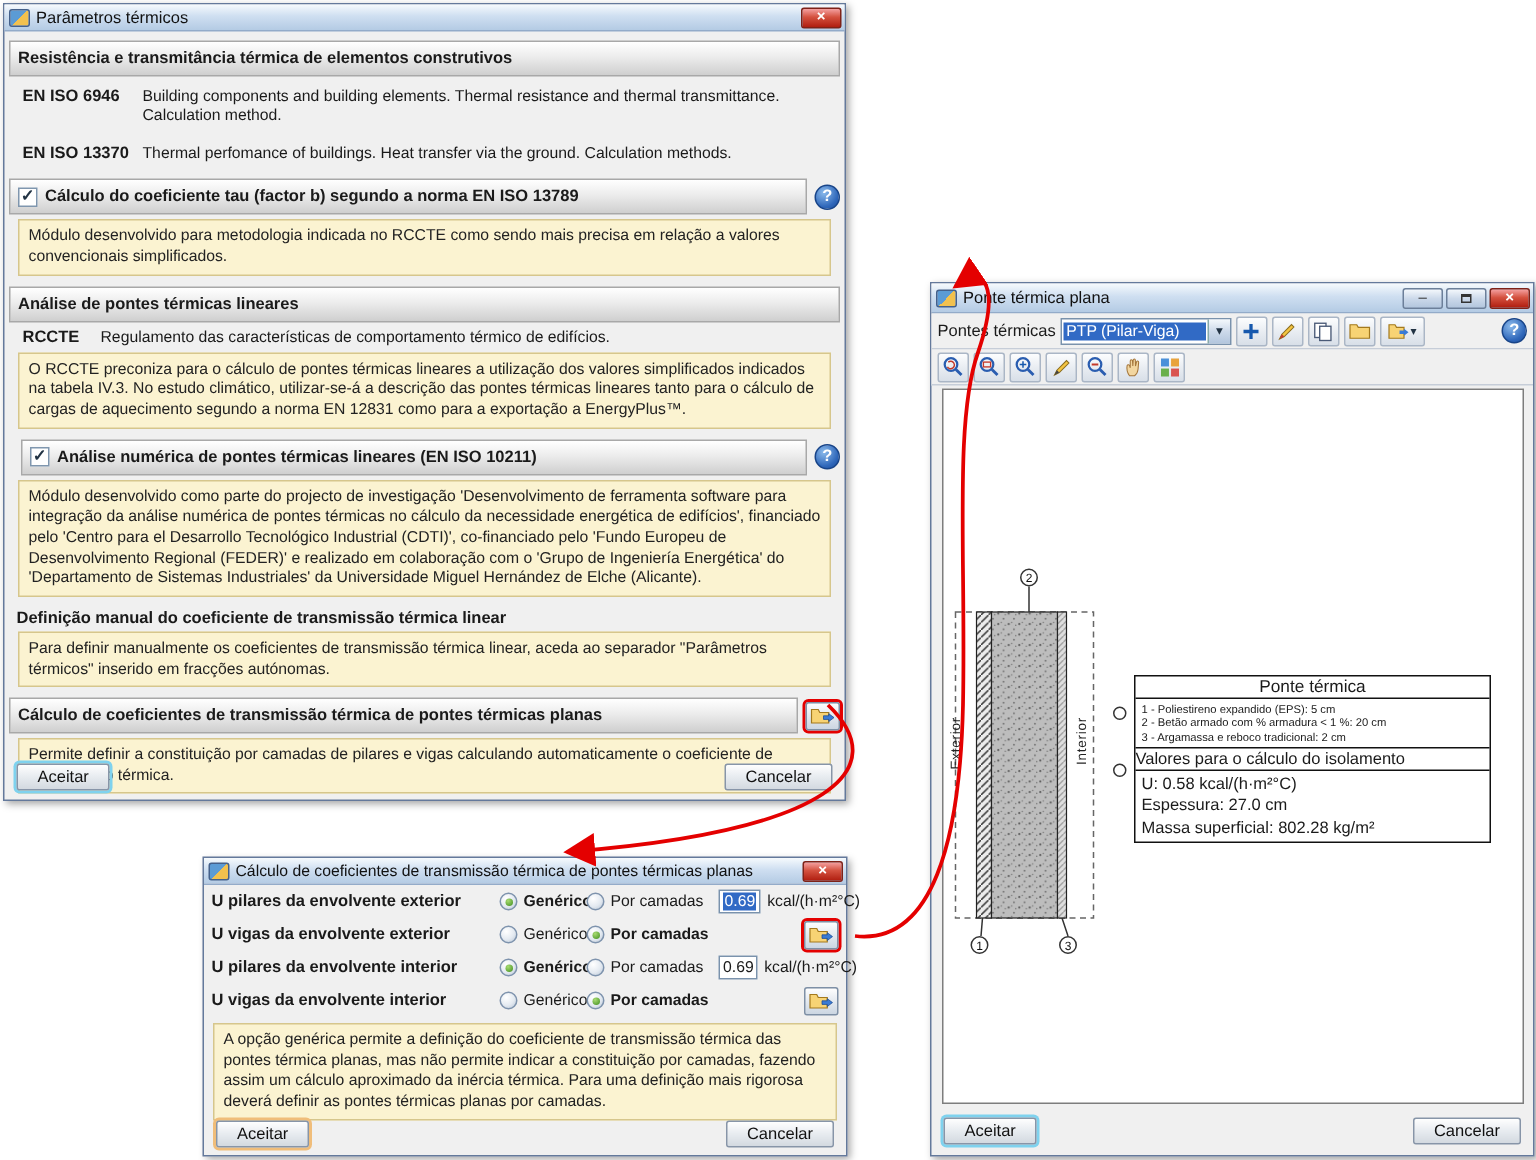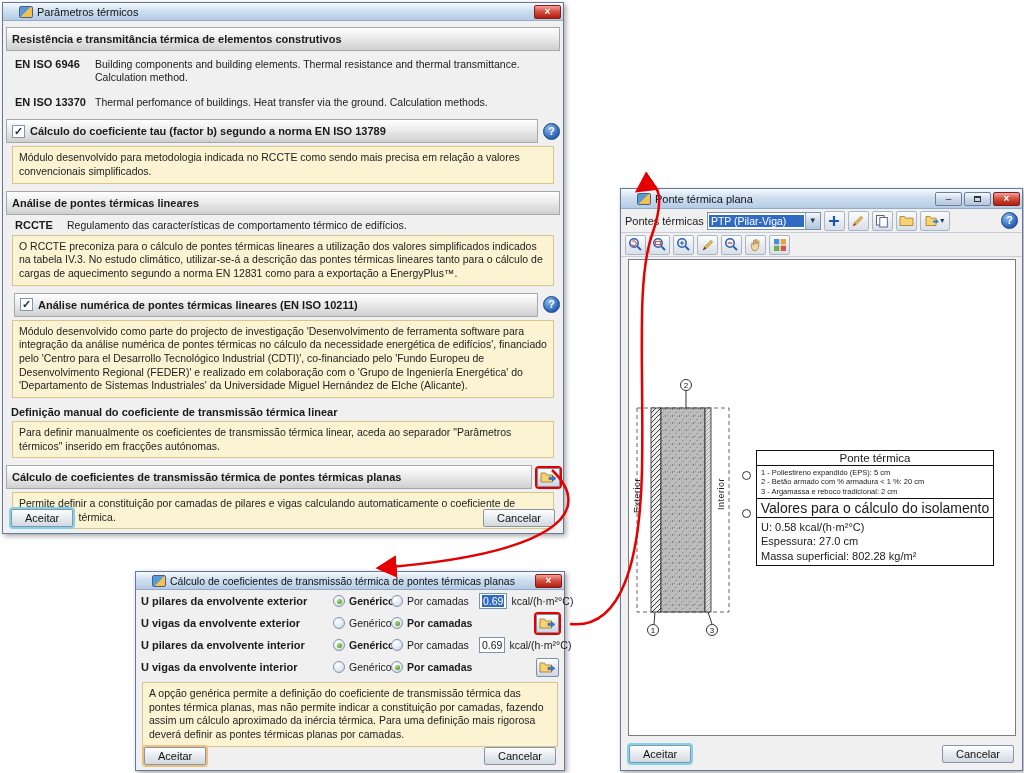--- a/index.html
+++ b/index.html
@@ -1,20 +1,20 @@
 <!DOCTYPE html>
 <html><head>
 <meta charset="utf-8">
 <style>
   * { margin:0; padding:0; box-sizing:border-box; }
   html,body { width:1024px; height:773px; }
   body { position:relative; background:#ffffff; font-family:"Liberation Sans", sans-serif; overflow:hidden; color:#1a1a1a; }
 
   .window { position:absolute; background:#f0f0f0; border:1px solid #64799b; box-shadow:2px 2px 5px rgba(0,0,0,.35); }
-  .titlebar { height:18px; background:linear-gradient(#f6fafd, #cfdff1 45%, #b4cbe4); border-bottom:1px solid #93abc9; display:flex; align-items:center; padding:0 2px 0 16px; }
+  .titlebar { height:18px; background:linear-gradient(#f6fafd, #cfdff1 45%, #b4cbe4); border-bottom:1px solid #93abc9; display:flex; align-items:center; padding:0 2px 0 3px; }
   .titlebar .title { font-size:11px; color:#111; margin-left:4px; flex:1; white-space:nowrap; overflow:hidden; }
   .appicon { width:14px; height:12px; border:1px solid #44608a; background:linear-gradient(135deg,#5b9bd5 50%, #f2c14e 50%); border-radius:2px; flex:0 0 auto; }
   .cap-btn { width:27px; height:14px; border:1px solid #6c7f99; border-radius:2px; font-size:10px; line-height:11px; text-align:center; color:#333; background:linear-gradient(#f4f8fc,#ccd9ea 50%,#b3c6dd); margin-left:2px; display:flex; align-items:center; justify-content:center; }
   .cap-close { background:linear-gradient(#f4a0a0,#d4513f 45%,#b01e10); border-color:#7e2218; color:#fff; font-weight:bold; }
   .max-glyph { width:7px; height:6px; border:1px solid #333; border-top-width:2px; }
 
   .secrow { display:flex; align-items:center; gap:5px; margin:6px 3px 3px 3px; }
   .secbar { flex:1; height:18px; background:linear-gradient(#ffffff,#ececec 45%,#cfcfcf); border:1px solid #a8a8a8; display:flex; align-items:center; font-weight:bold; font-size:11px; padding:11px 5px; white-space:nowrap; overflow:hidden; }
   .checkbox { width:13px; height:13px; background:#fff; border:1px solid #7f96ae; font-size:11px; line-height:11px; text-align:center; color:#234; margin-right:5px; flex:0 0 auto; }
   .help-btn { width:17px; height:17px; border-radius:50%; background:radial-gradient(circle at 35% 30%, #8cbbec, #2f67ba 65%, #1c4d9b); border:1px solid #184488; color:#fff; font-weight:bold; font-size:11px; line-height:15px; text-align:center; flex:0 0 auto; }
@@ -59,21 +59,21 @@
   .combo-text { flex:1; font-size:10.5px; background:#316ac5; color:#fff; padding:0 2px; margin:1px; white-space:nowrap; overflow:hidden; }
   .combo-arrow { width:15px; height:16px; background:linear-gradient(#f4f8fc,#ccd9ea 50%,#b3c6dd); border-left:1px solid #8aa; font-size:9px; text-align:center; line-height:15px; color:#234; }
   .tbtn { width:21px; height:20px; background:linear-gradient(#fcfdfe,#e9edf2 50%,#d8dfe8); border:1px solid #aab6c6; border-radius:2px; display:flex; align-items:center; justify-content:center; }
   .w3canvas { position:absolute; left:7px; top:70px; width:388px; height:477px; background:#fff; border:1px solid #7d7d7d; overflow:hidden; }
   .vlabel { position:absolute; font-size:9px; color:#222; writing-mode:vertical-rl; transform:rotate(180deg); letter-spacing:.5px; }
   .marker { position:absolute; width:12px; height:12px; border:1px solid #333; border-radius:50%; background:#fff; font-size:8px; line-height:11px; text-align:center; color:#111; }
   .callout { position:absolute; width:9px; height:9px; border:1px solid #333; border-radius:50%; background:#fff; }
   .pttable { position:absolute; left:127px; top:190px; width:238px; background:#fff; border:1px solid #111; }
   .pt-title { text-align:center; font-size:11.5px; padding:1px 0; border-bottom:1px solid #111; }
   .pt-layers { font-size:7.5px; line-height:1.25; padding:2px 4px; border-bottom:1px solid #111; }
-  .pt-vtitle { text-align:center; font-size:14px; padding:1px 0; border-bottom:1px solid #111; }
+  .pt-vtitle { text-align:left; font-size:11px; padding:1px 0; border-bottom:1px solid #111; }
   .pt-values { font-size:11px; line-height:1.3; padding:2px 4px; }
   #w3 .btnrow { position:absolute; left:8px; right:8px; bottom:7px; display:flex; justify-content:space-between; }
 
   .annot { position:absolute; left:0; top:0; width:1024px; height:773px; pointer-events:none; z-index:60; }
 </style>
 </head>
 <body>
 
 <div class="window" id="w1">
   <div class="titlebar">

